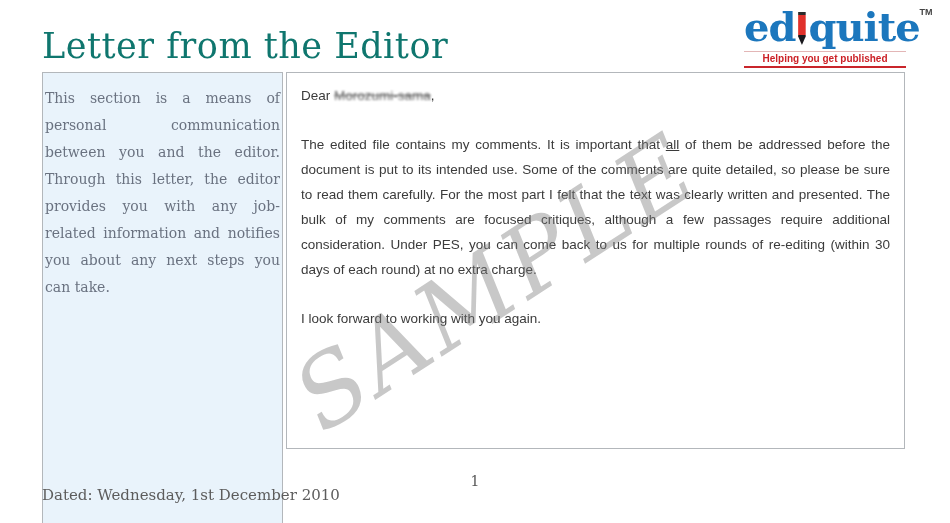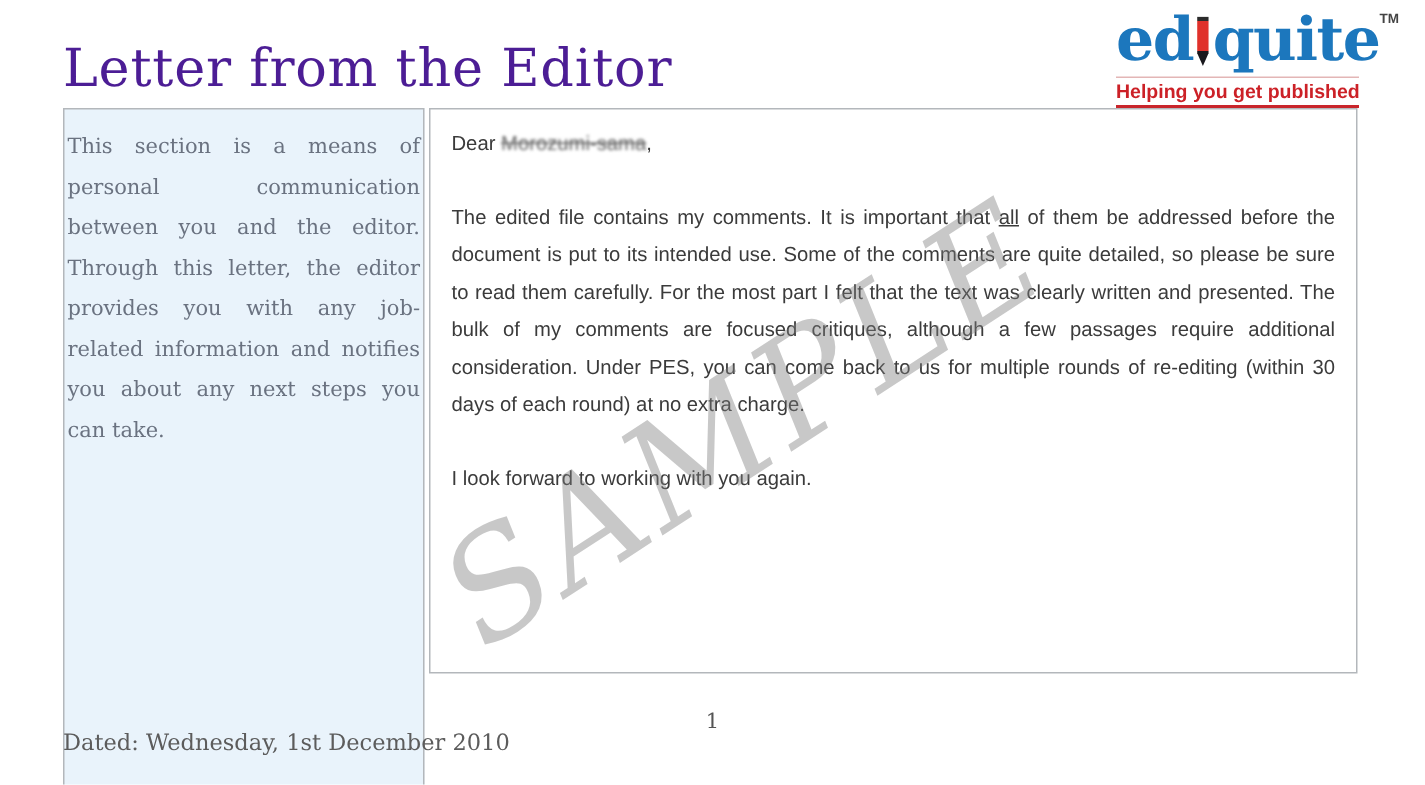--- a/index.html
+++ b/index.html
@@ -10,21 +10,21 @@
     background: #ffffff;
     font-family: "Liberation Sans", sans-serif;
     overflow: hidden;
   }
 
   
   .page-title {
     position: absolute; left: 42px; top: 26px;
     font-family: "DejaVu Serif", serif;
     font-size: 35px; font-weight: 400;
-    color: #4c1d95; letter-spacing: 0.5px;
+    color: #0f766e; letter-spacing: 0.5px;
     white-space: nowrap;
   }
   .logo-block {
     position: absolute; top: 6px; right: 44px;
     width: 162px; text-align: center;
   }
   .logo-line {
     font-family: "DejaVu Serif", serif;
     font-weight: bold; font-size: 40px; line-height: 1.05;
     color: #1c77bd; letter-spacing: -1px; white-space: nowrap;
@@ -37,21 +37,21 @@
   }
   .tm {
     font-family: Liberation Sans, sans-serif;
     font-size: 9px; font-weight: bold; color: #444;
     vertical-align: top; position: relative; top: 2px; letter-spacing: 0;
   }
   .brand-tagline {
     margin-top: 3px; padding: 1px 0 2px;
     border-top: 1px solid #e3b6b6;
     border-bottom: 2px solid #c9252b;
-    color: #cc2127; font-size: 13px; font-weight: bold;
+    color: #cc2127; font-size: 10px; font-weight: bold;
     white-space: nowrap;
   }
 
   
   .sidebar-box {
     position: absolute; left: 42px; top: 72px;
     width: 241px; height: 463px;
     background: #e9f3fb; border: 1px solid #b3b7bb;
     padding: 12px 2px;
   }

